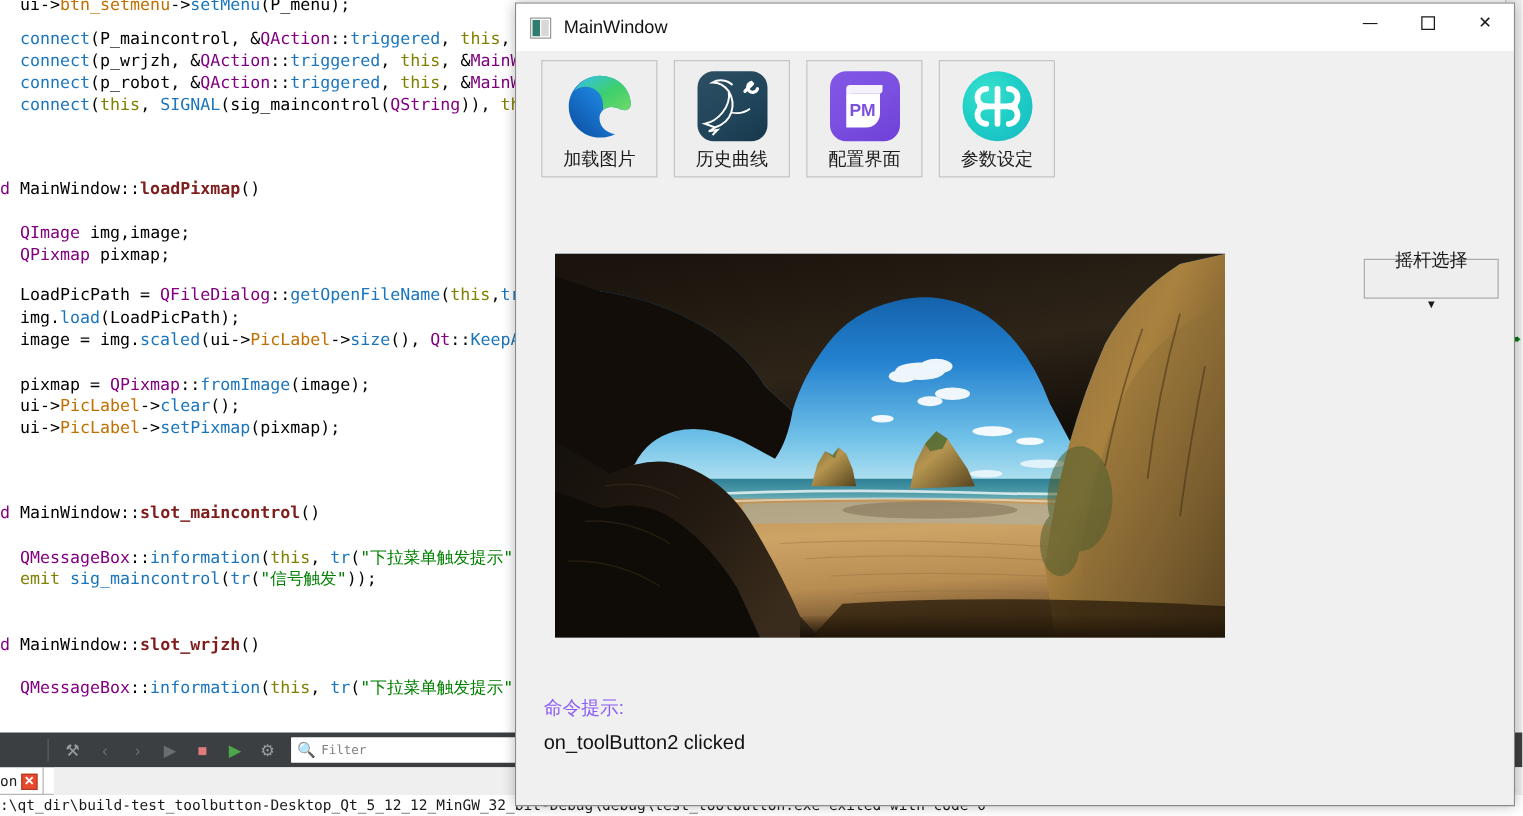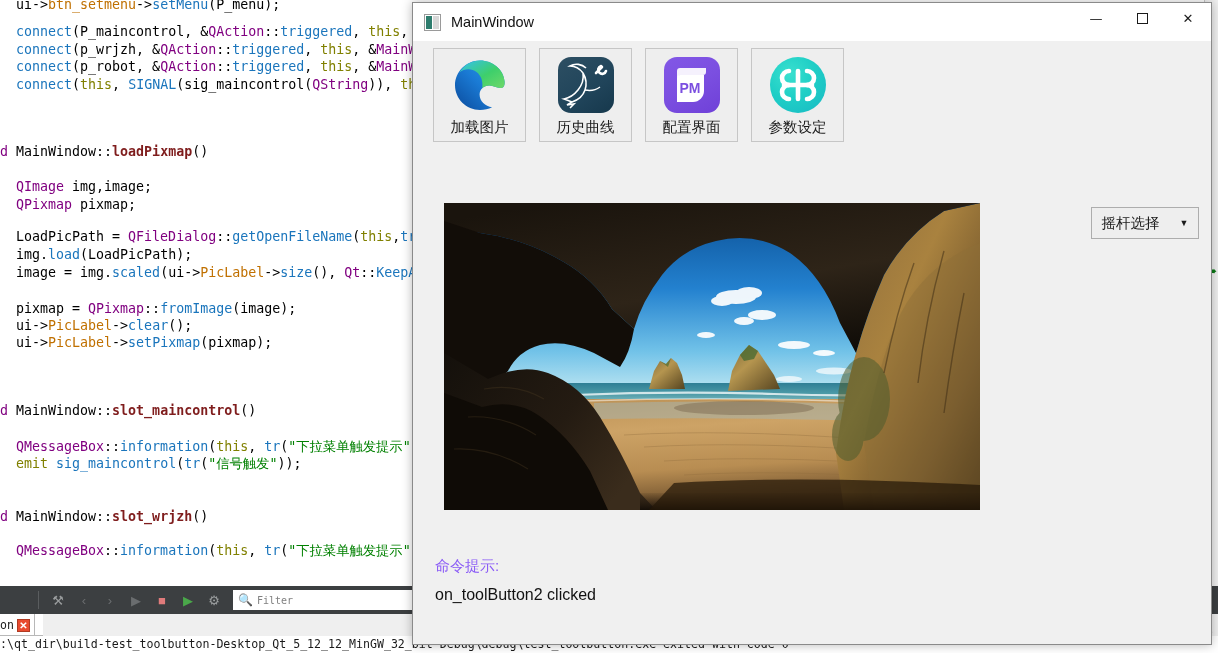--- a/index.html
+++ b/index.html
@@ -198,21 +198,21 @@
     background: radial-gradient(circle at 35% 30%, #3ae0cf 0%, #1fcfc6 45%, #18b8c4 100%);
     position: relative;
   }
 
   
   #joystick-select {
     position: absolute; right: 12px; top: 166px;
     height: 28px; min-width: 108px;
     background: #eeeeee; border: 1px solid #adadad;
     display: flex; align-items: center; justify-content: center;
-    gap: 20px; padding: 15px 9px;
+    gap: 20px; padding: 15px 9px; flex-direction: column;
   }
   #joystick-select .lbl { font-size: 14.5px; color: #1a1a1a; }
   #joystick-select .arrow { font-size: 9px; color: #1a1a1a; }
 
   
   #pic-label {
     position: absolute; left: 31px; top: 162px; width: 536px; height: 307px;
     overflow: hidden; background: #05080c;
   }
   #pic-label svg { display: block; width: 536px; height: 307px; }

